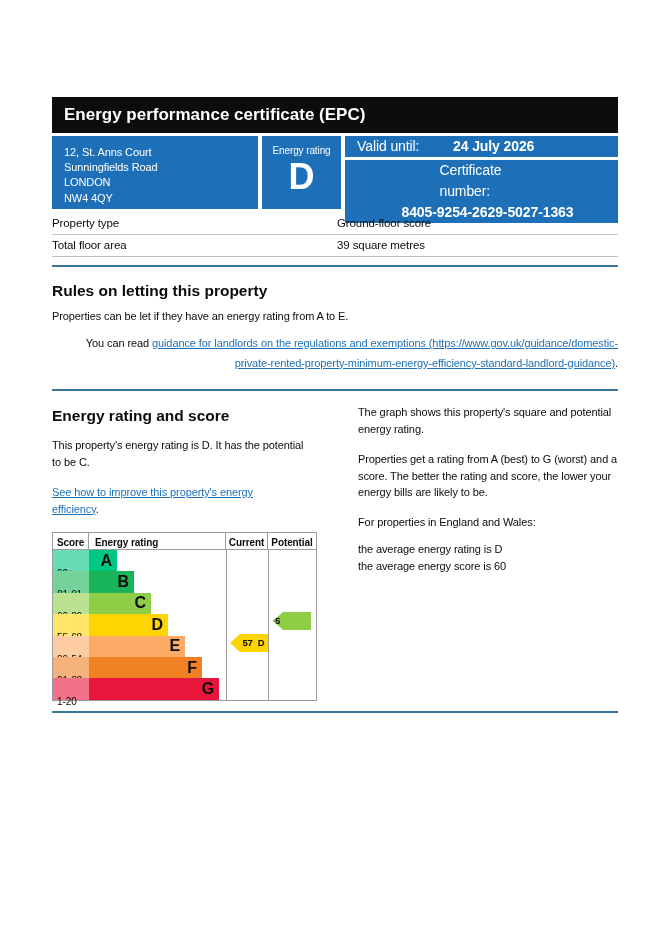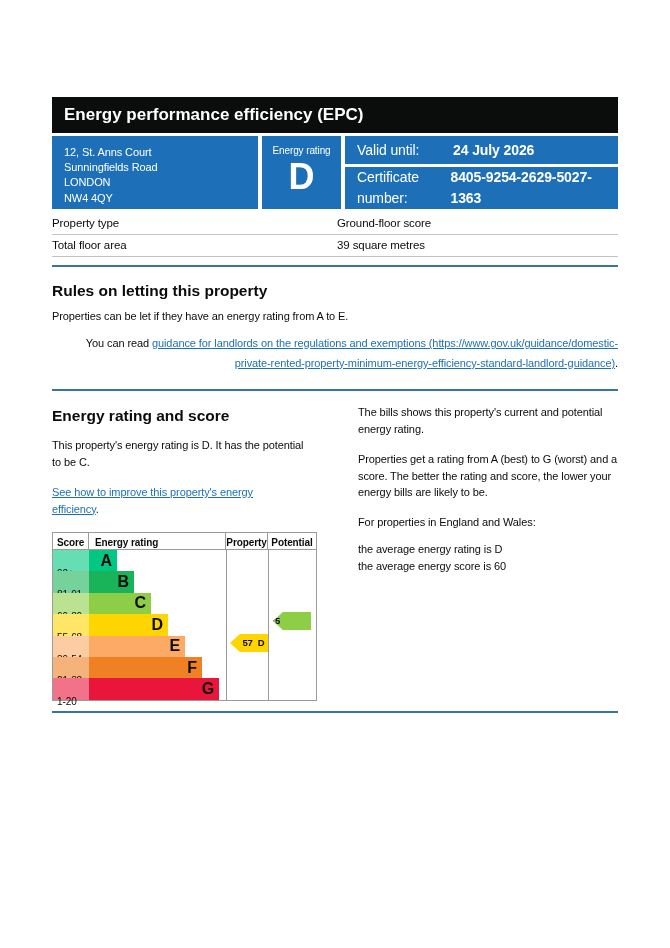--- a/index.html
+++ b/index.html
@@ -80,40 +80,40 @@
            clip-path:polygon(0 50%, 26% 0, 100% 0, 100% 100%, 26% 100%); }
   .arrow-current { left:177px; top:84px; }
   .arrow-potential { left:220px; top:62px; }
 </style>
 </head>
 <body>
 
 <div class="page">
 
   <div class="abs content-x banner" style="background: rgb(11, 12, 12);">
-    <span>Energy performance efficiency (EPC)</span>
+    <span>Energy performance certificate (EPC)</span>
   </div>
 
   <div class="abs content-x summary">
     <div class="panel addr-panel" style="background: rgb(29, 112, 184);">
       <div>12, St. Anns Court</div>
       <div>Sunningfields Road</div>
       <div>LONDON</div>
       <div>NW4 4QY</div>
     </div>
     <div class="panel rating-panel" style="background: rgb(29, 112, 184);">
       <div class="rating-label">Energy rating</div>
       <div class="rating-big">D</div>
     </div>
     <div class="panel details-panel">
       <div class="details-row" style="background: rgb(29, 112, 184);">
         <span class="lbl">Valid until:</span>
         <span class="val">24 July 2026</span>
       </div>
-      <div class="details-row" style="background: rgb(29, 112, 184);">
+      <div class="details-row" style="background: rgb(29, 112, 184); flex-direction: column;">
         <span class="lbl">Certificate number:</span>
         <span class="val">8405-9254-2629-5027-1363</span>
       </div>
     </div>
   </div>
 
   <div class="abs content-x facts">
     <div class="facts-row">
       <span>Property type</span>
       <span class="fval">Ground-floor score</span>
@@ -133,35 +133,35 @@
   </div>
 
   <div class="abs content-x hrule rule2" style="background: rgb(56, 116, 156);"></div>
 
   <div class="abs h2 score-h" style="left:52px;">Energy rating and score</div>
   <div class="abs score-p1" style="left:52px;">This property's energy rating is D. It has the potential to be C.</div>
   <div class="abs score-link" style="left:52px;">
     <a class="doclink" style="color: rgb(29, 112, 184);">See how to improve this property's energy efficiency</a><span>.</span>
   </div>
 
-  <div class="abs rcol rp1">The bills shows this property's current and potential energy rating.</div>
+  <div class="abs rcol rp1">The graph shows this property's square and potential energy rating.</div>
   <div class="abs rcol rp2">
     <span class="bold">Properties get a rating from A (best) to G (worst) and a score.</span><span> The better the rating and score, the lower your energy bills are likely to be.</span>
   </div>
   <div class="abs rcol rp3">For properties in England and Wales:</div>
   <div class="abs rcol rp4">
     <div>the average energy rating is D</div>
     <div>the average energy score is 60</div>
   </div>
 
   <div class="abs chart">
     <div class="chart-header">
       <div class="ch-score">Score</div>
       <div class="ch-rating">Energy rating</div>
-      <div class="ch-current">Property</div>
+      <div class="ch-current">Current</div>
       <div class="ch-potential">Potential</div>
     </div>
     <div class="chart-body">
       <div class="band-row">
         <div class="score-cell" style="background: rgb(102, 221, 179);">92+</div>
         <div class="bar bar-a" style="background: rgb(0, 199, 129);">
           <span class="band-letter">A</span>
         </div>
       </div>
       <div class="band-row">

